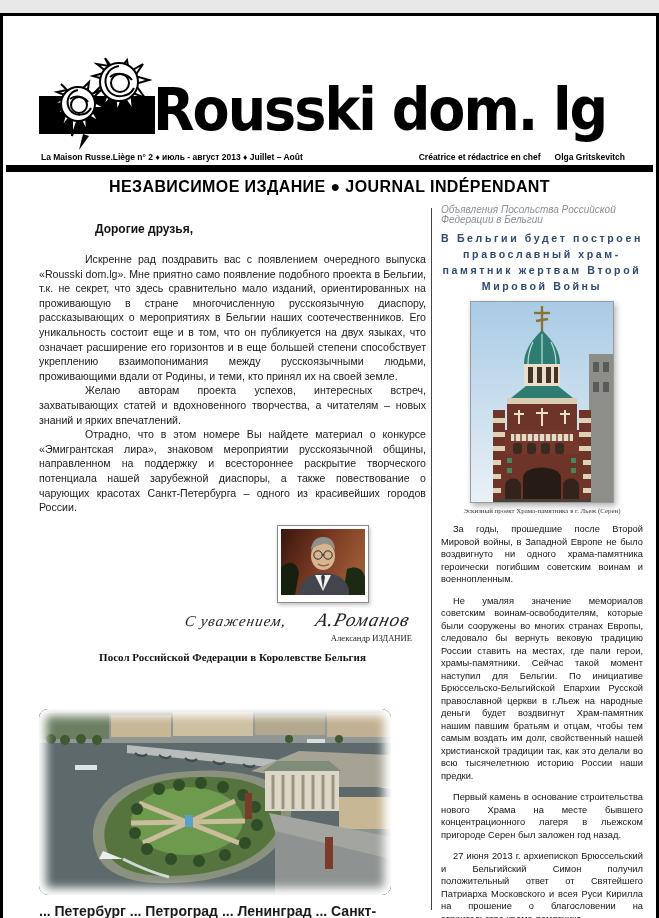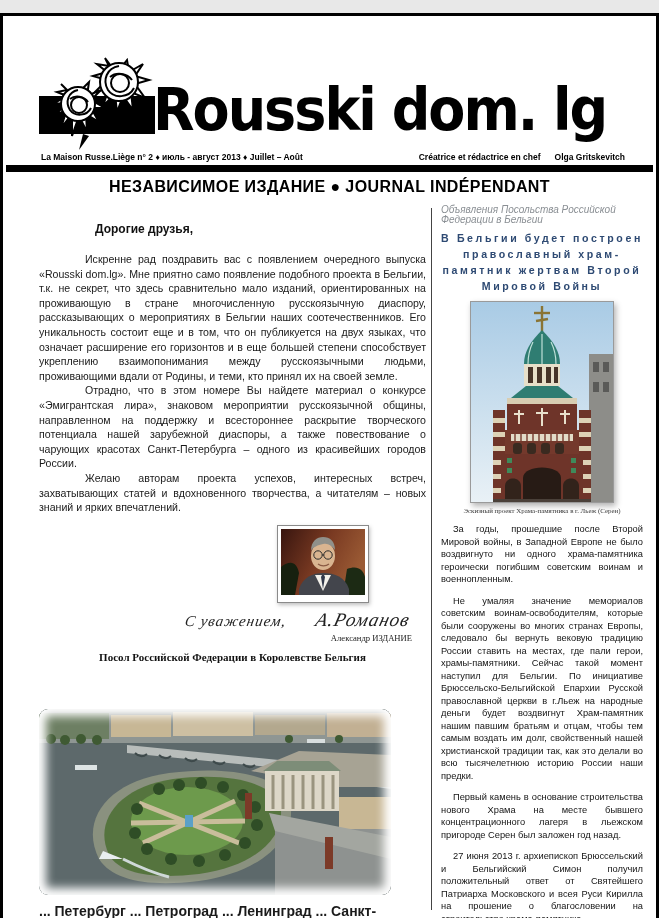--- a/index.html
+++ b/index.html
@@ -102,22 +102,22 @@
   </div>
 
   <div class="black-bar"></div>
   <div class="banner">НЕЗАВИСИМОЕ ИЗДАНИЕ  ●  JOURNAL INDÉPENDANT</div>
 
   <div class="divider"></div>
 
   <div class="col-left">
     <div class="salutation">Дорогие друзья,</div>
     <p class="lp">Искренне рад поздравить вас с появлением очередного выпуска «Rousski dom.lg». Мне приятно само появление подобного проекта в Бельгии, т.к. не секрет, что здесь сравнительно мало изданий, ориентированных на проживающую в стране многочисленную русскоязычную диаспору, рассказывающих о мероприятиях в Бельгии наших соотечественников. Его уникальность состоит еще и в том, что он публикуется на двух языках, что означает расширение его горизонтов и в еще большей степени способствует укреплению взаимопонимания между русскоязычными людьми, проживающими вдали от Родины, и теми, кто принял их на своей земле.</p>
+    <p class="lp">Желаю авторам проекта успехов, интересных встреч, захватывающих статей и вдохновенного творчества, а читателям – новых знаний и ярких впечатлений.</p>
     <p class="lp">Отрадно, что в этом номере Вы найдете материал о конкурсе «Эмигрантская лира», знаковом мероприятии русскоязычной общины, направленном на поддержку и всестороннее раскрытие творческого потенциала нашей зарубежной диаспоры, а также повествование о чарующих красотах Санкт-Петербурга – одного из красивейших городов России.</p>
-    <p class="lp">Желаю авторам проекта успехов, интересных встреч, захватывающих статей и вдохновенного творчества, а читателям – новых знаний и ярких впечатлений.</p>
 
     <div class="amb-wrap">
       <div class="amb-frame">
         <svg width="84" height="66" viewBox="0 0 84 66" xmlns="http://www.w3.org/2000/svg">
           <defs>
             <linearGradient id="ambbg" x1="0" y1="0" x2="1" y2="0.4">
               <stop offset="0" stop-color="#38150f"></stop>
                 <stop offset=".55" stop-color="#7a3a22"></stop>
                 <stop offset="1" stop-color="#9a5a34"></stop>
             </linearGradient>

